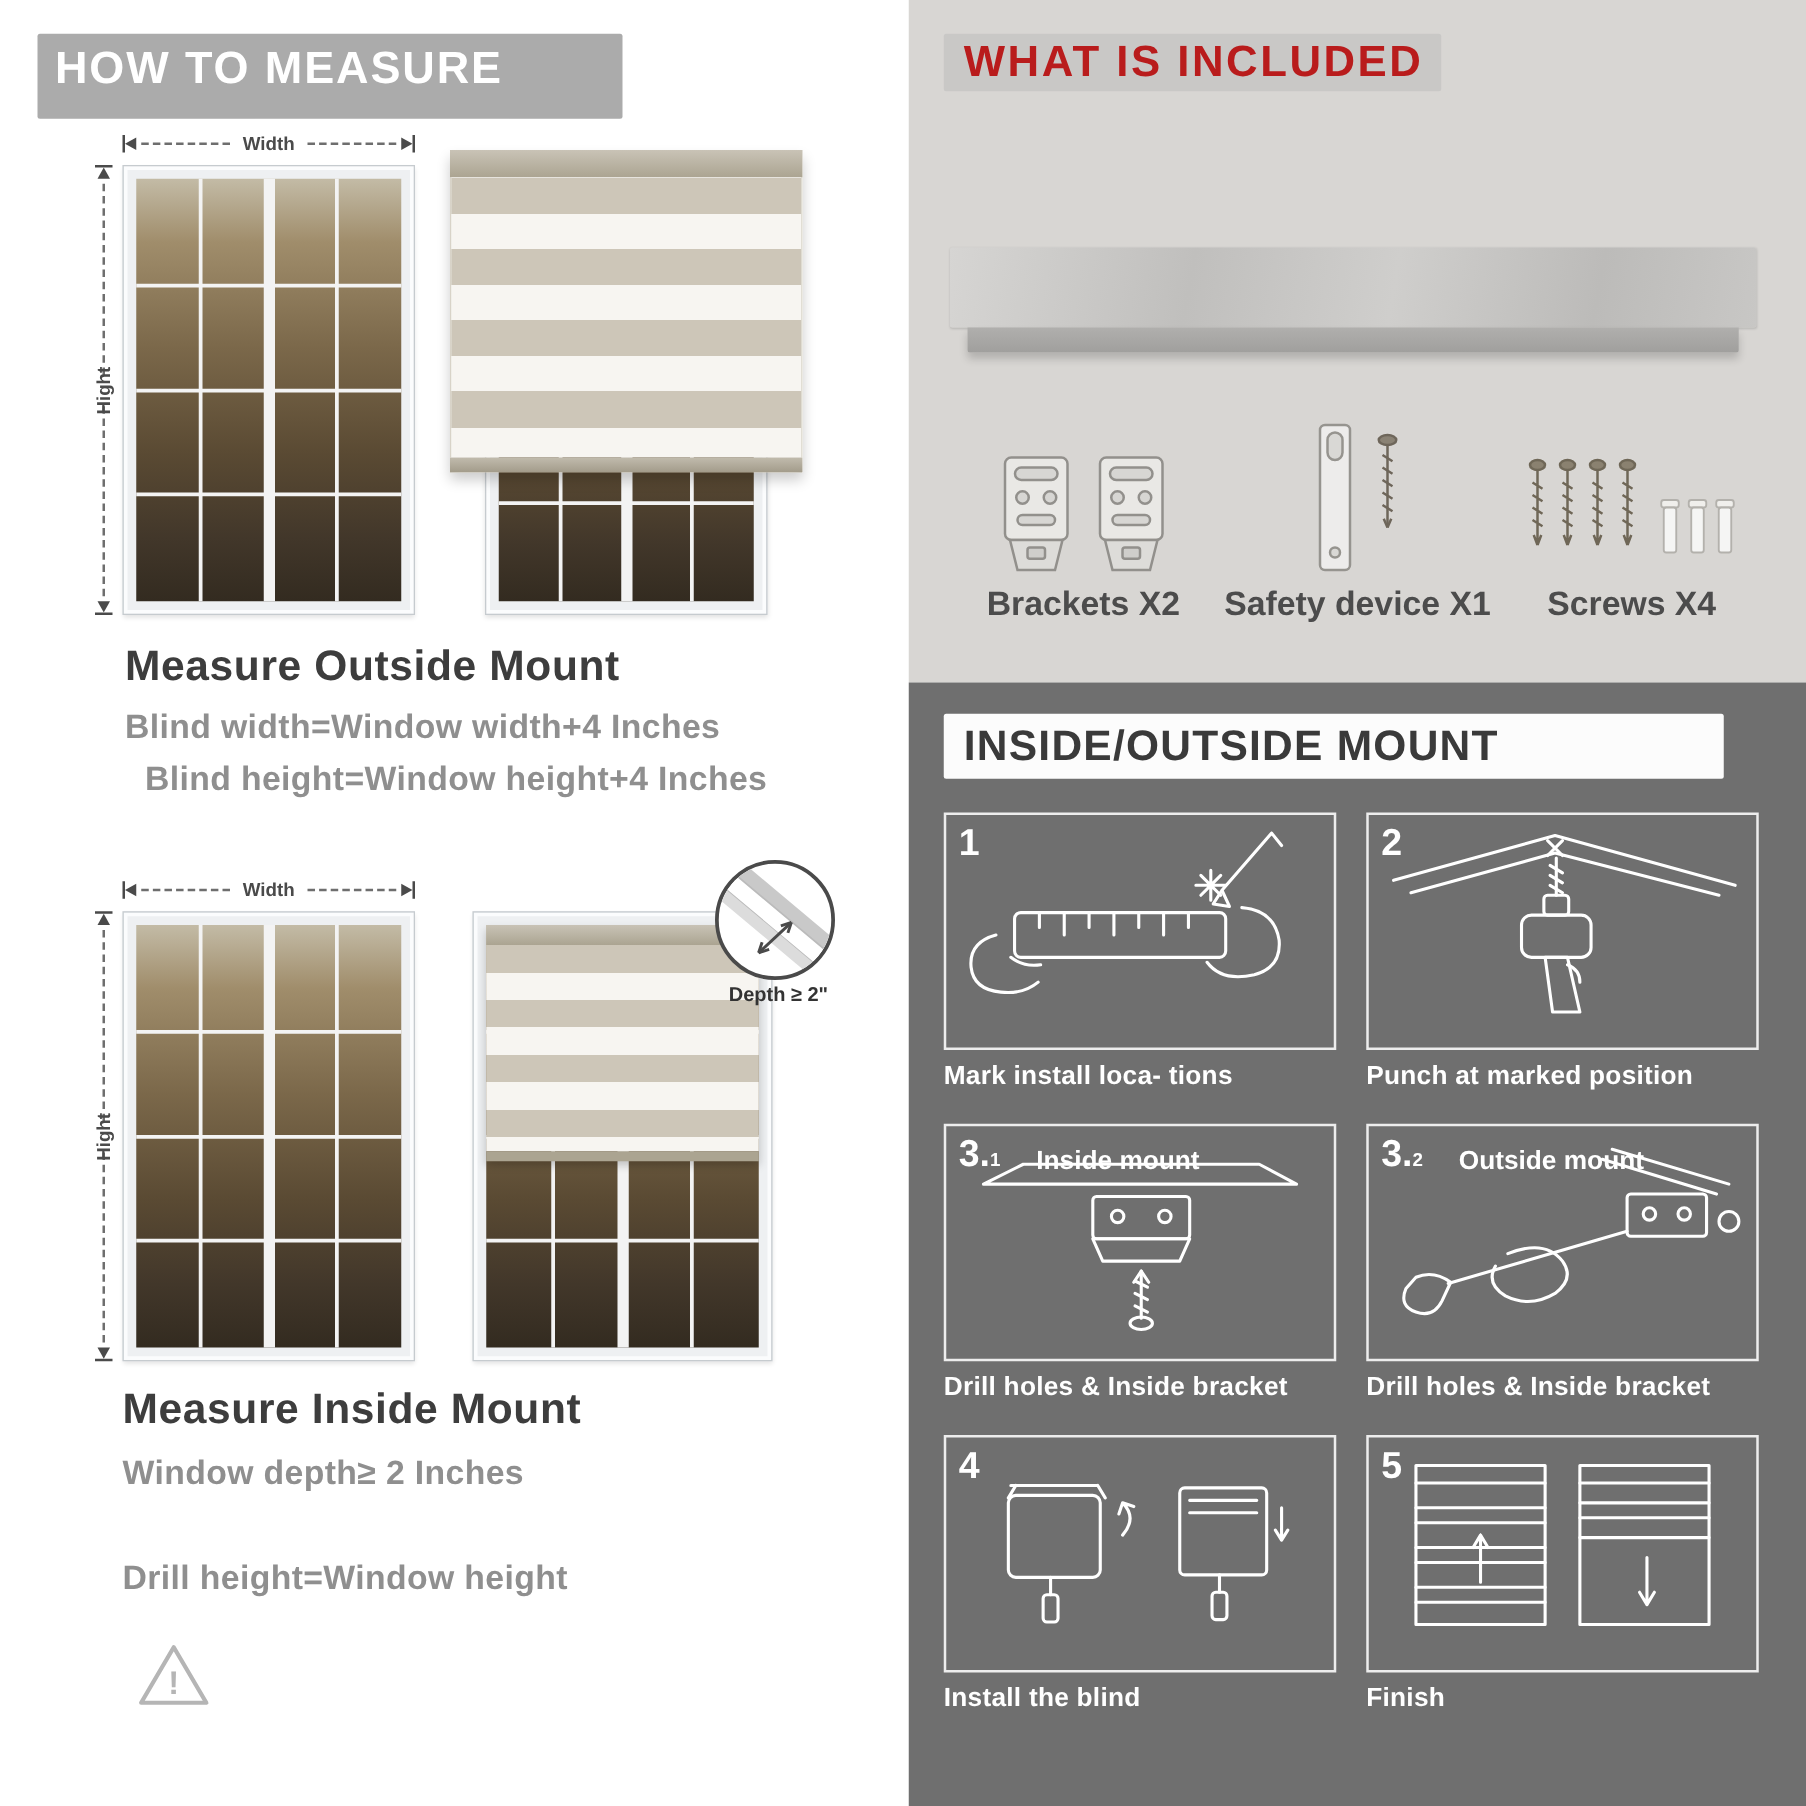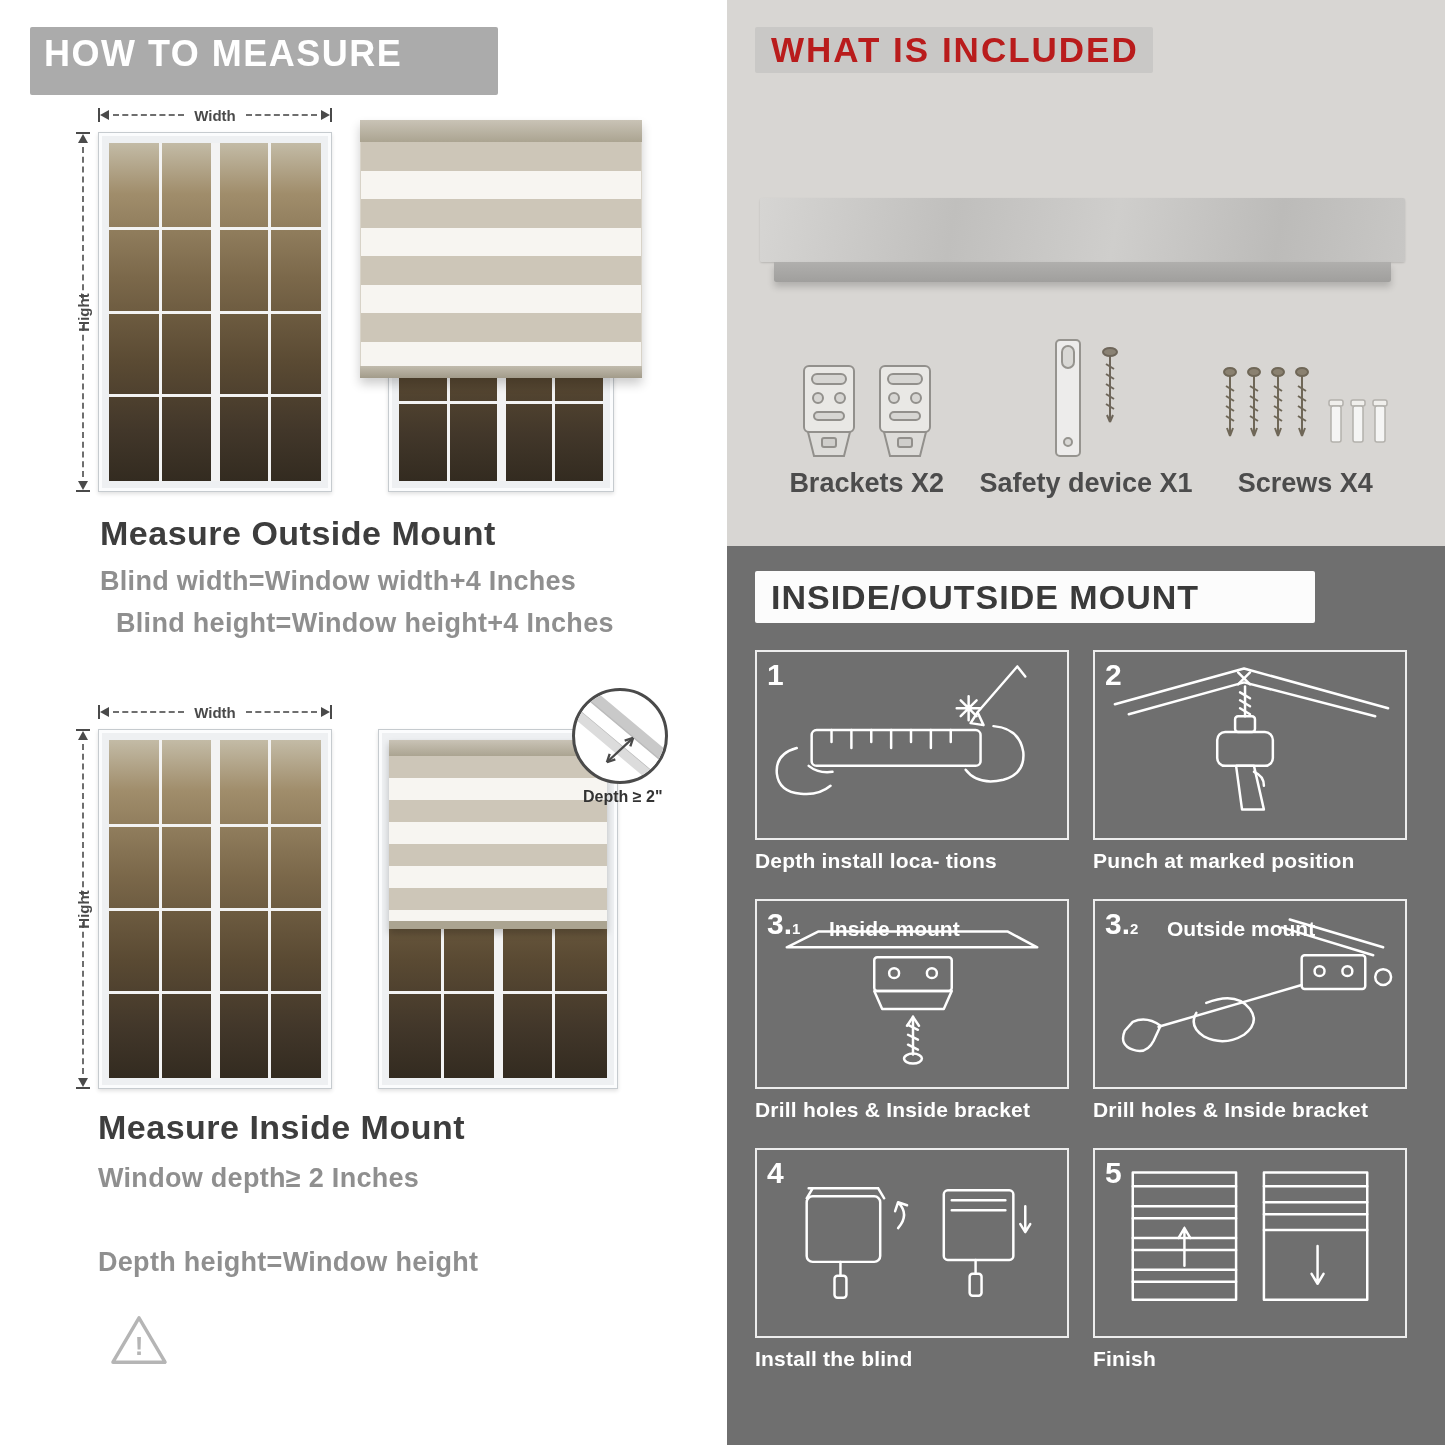--- a/index.html
+++ b/index.html
@@ -96,21 +96,21 @@
     box-shadow:0 1px 2px rgba(0,0,0,.15);}
   .headrail-lip{position:absolute;left:47px;top:262px;width:617px;height:20px;
     background:linear-gradient(180deg,#b0afad,#a09f9d);box-shadow:0 5px 7px rgba(0,0,0,.18);
     border-radius:0 0 2px 2px;}
   .parts-row{position:absolute;left:30px;right:30px;top:328px;height:134px;display:flex;}
   .part-col{flex:1;display:flex;align-items:flex-end;justify-content:center;gap:14px;}
   .labels-row{position:absolute;left:30px;right:30px;top:468px;display:flex;justify-content:flex-end;}
   .plabel{flex:1;text-align:center;font-size:27px;font-weight:bold;color:#4c4c4c;}
 
   .mount{position:absolute;left:0;top:546px;right:0;bottom:0;background:var(--mount_bg,#6f6f6f);}
-  .mount-banner{position:absolute;left:28px;top:25px;width:560px;height:52px;box-sizing:border-box;
+  .mount-banner{position:absolute;left:28px;top:25px;width:624px;height:52px;box-sizing:border-box;
     background:#fcfcfc;color:#3a3a3a;font-size:34px;font-weight:bold;letter-spacing:1px;
     line-height:52px;padding-left:16px;border-radius:2px;}
   .steps{position:absolute;left:28px;top:104px;width:652px;display:grid;
     grid-template-columns:1fr 1fr;column-gap:24px;row-gap:26px;}
   .step-box{position:relative;height:190px;border:2px solid #ededed;box-sizing:border-box;}
   .step-num{position:absolute;top:6px;left:10px;color:#ffffff;font-size:30px;font-weight:bold;
     display:flex;align-items:flex-end;z-index:2;}
   .step-sub{font-size:15px;margin-bottom:4px;font-weight:bold;}
   .step-title{position:absolute;top:16px;left:72px;color:#ffffff;font-size:21px;font-weight:bold;z-index:2;}
   .step-caption{margin-top:9px;color:#ffffff;font-size:21px;font-weight:bold;letter-spacing:.2px;}
@@ -203,21 +203,21 @@
           <rect x="-20" y="55" width="150" height="10" fill="#dcdcdc"></rect>
         </g>
         <path d="M34 76 L62 50" stroke="#4a4a4a" stroke-width="2.5" fill="none"></path>
         <path d="M34 76 l3 -9 M34 76 l9 -3 M62 50 l-9 3 M62 50 l-3 9" stroke="#4a4a4a" stroke-width="2.5" fill="none"></path>
       </svg>
     </div>
     <div class="depth-label">Depth ≥ 2"</div>
 
     <div class="sec-title title-inside">Measure Inside Mount</div>
     <div class="meas-line li1">Window depth≥ 2 Inches</div>
-    <div class="meas-line li3">Depth height=Window height</div>
+    <div class="meas-line li3">Drill height=Window height</div>
 
     <div class="note-wrap">
       <svg viewBox="0 0 64 58" width="62" height="56">
         <path d="M32 6 L59 52 L5 52 Z" fill="none" stroke="#b5b5b5" stroke-width="3.5" stroke-linejoin="round"></path>
         <text x="32" y="45" text-anchor="middle" font-size="27" font-weight="bold" fill="#b5b5b5">!</text>
       </svg>
     </div>
   </div>
 
   <div class="right-panel">
@@ -314,21 +314,21 @@
                 <rect x="55" y="78" width="170" height="36" rx="5"></rect>
                 <path d="M75 78 v12 M95 78 v18 M115 78 v12 M135 78 v18 M155 78 v12 M175 78 v18 M195 78 v12"></path>
                 <path d="M205 48 l16 16 M221 48 l-16 16 M213 44 v24 M201 56 h24"></path>
                 <path d="M262 14 L222 60 M262 14 l8 10 M222 60 l-7 11 l13 2 z"></path>
                 <path d="M40 96 q-22 6 -20 26 q2 18 24 20 q18 2 30 -8"></path>
                 <path d="M52 114 q10 8 24 6"></path>
                 <path d="M238 74 q26 2 30 26 q2 22 -20 28 q-26 6 -38 -10"></path>
               </g>
             </svg>
           </div>
-          <div class="step-caption">Depth install loca- tions</div>
+          <div class="step-caption">Mark install loca- tions</div>
         </div>
 
         <div class="step">
           <div class="step-box">
             <div class="step-num">
               <span>2</span>
                 <span class="step-sub"></span>
             </div>
             <span class="step-title"></span>
             <svg class="step-art" viewBox="0 0 312 186">

